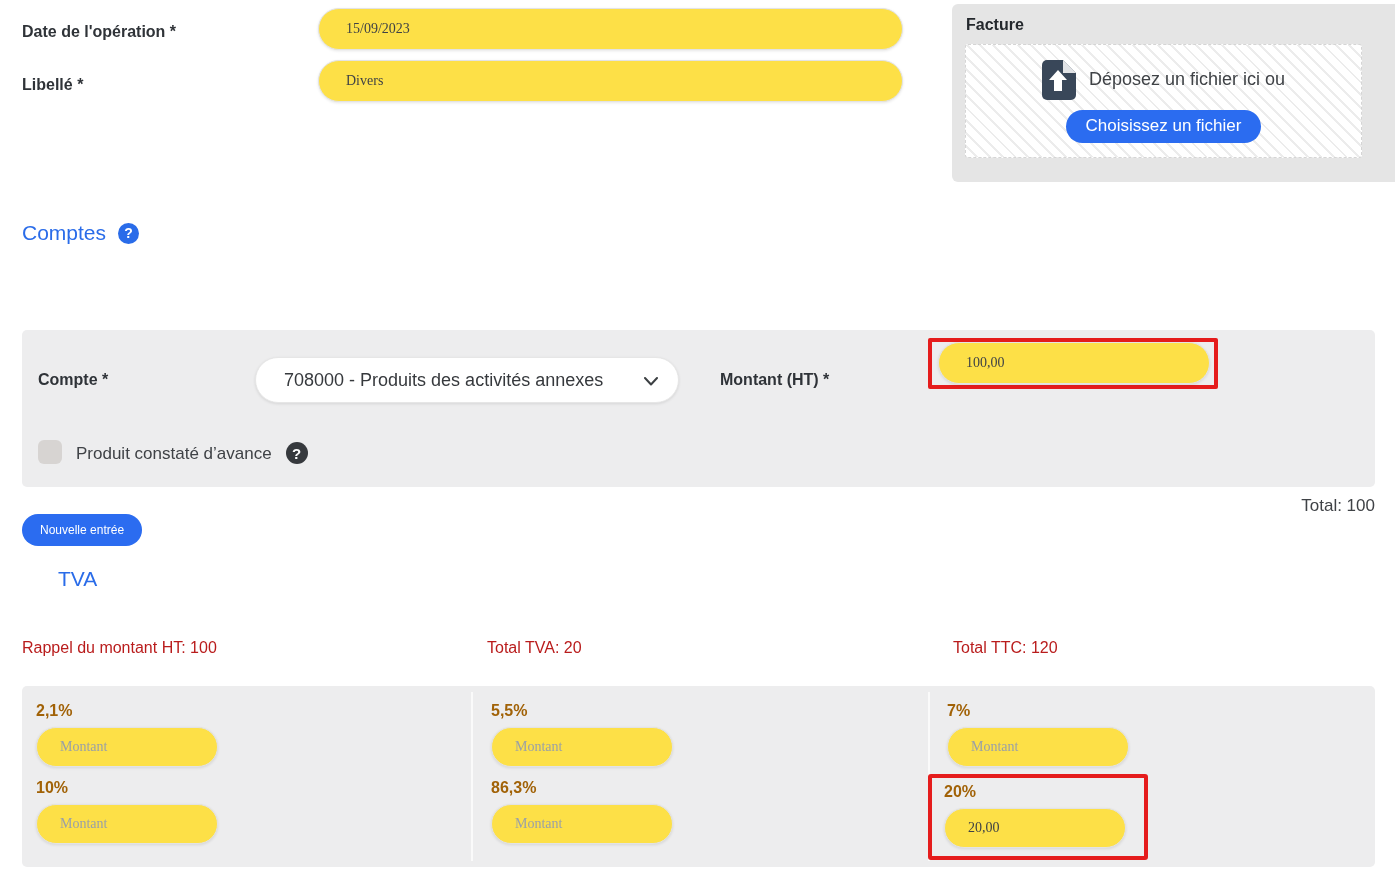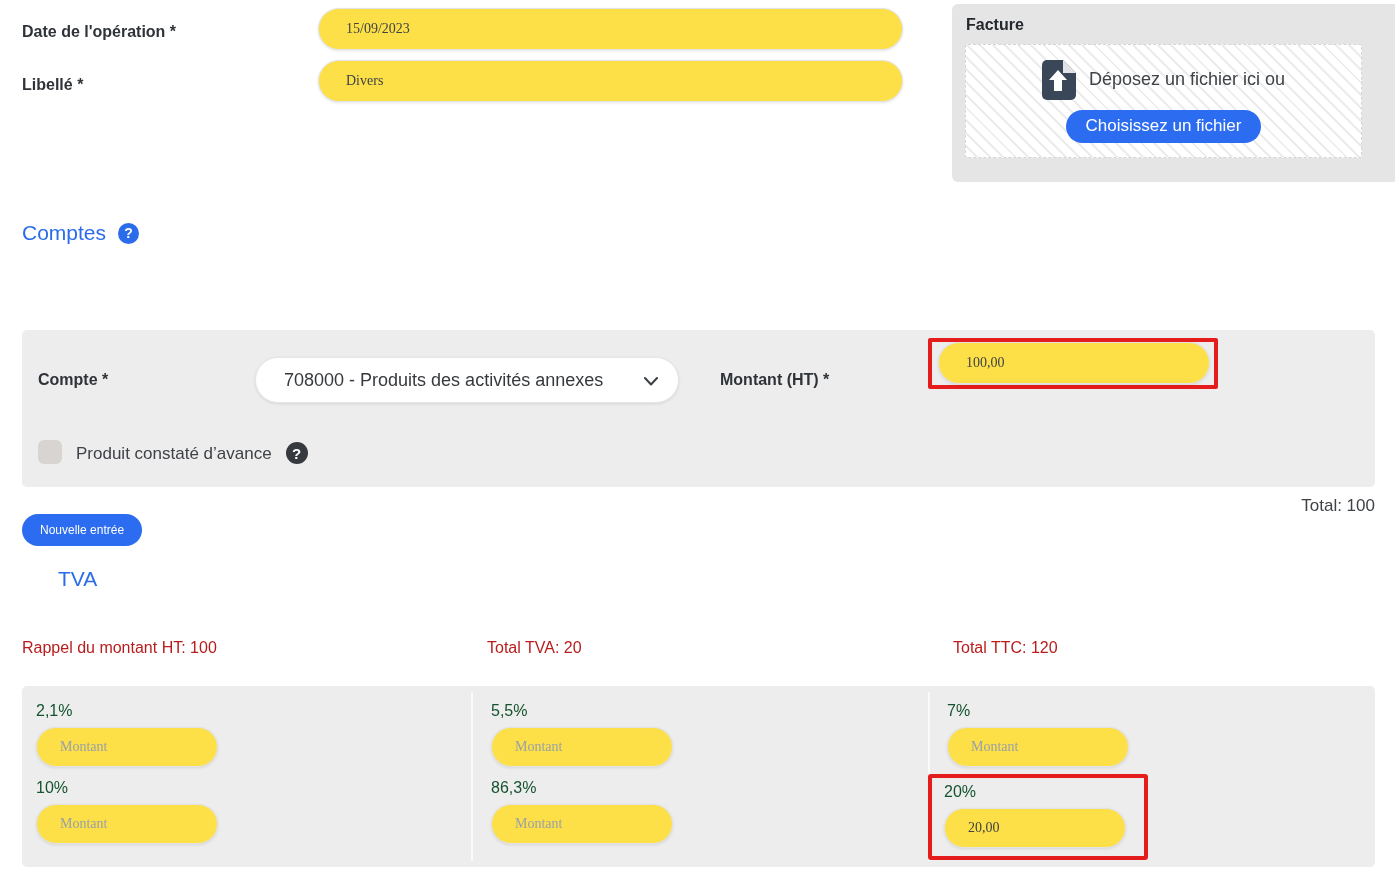--- a/index.html
+++ b/index.html
@@ -58,21 +58,21 @@
   .new-entry-btn { position: absolute; left: 22px; top: 506px; height: 32px; border-radius: 16px;
     padding: 0 18px; font-size: 12px; margin-top: 8px; }
 
   .tva-summary { position: absolute; top: 639px; font-size: 16px; color: #b91c1c; }
   .sum-ht { left: 22px; } .sum-tva { left: 487px; } .sum-ttc { left: 953px; }
 
   .v-divider { position: absolute; top: 6px; height: 169px; width: 2px; background: #fafafa; }
   .div-1 { left: 449px; } .div-2 { left: 906px; }
 
   .tva-field { position: absolute; display: flex; flex-direction: column; gap: 7px; }
-  .rate-label { font-size: 16px; font-weight: normal; color: #14532d; }
+  .rate-label { font-size: 16px; font-weight: bold; color: #a16207; }
   .tva-input { position: relative; width: 182px; height: 40px; border-radius: 20px; padding: 0 16px 0 23px; }
   .f0 { left: 14px; top: 16px; } .f1 { left: 469px; top: 16px; } .f2 { left: 925px; top: 16px; }
   .f3 { left: 14px; top: 93px; } .f4 { left: 469px; top: 93px; }
   .redbox2 { position: absolute; left: 906px; top: 88px; border: 4px solid #e51c1c; border-radius: 3px;
     padding: 5px 18px 8px 12px; }
   .redbox2 .tva-field { position: relative; left: 0; top: 0; }
 
   .file-icon svg { display: block; }
 </style>
 </head>

